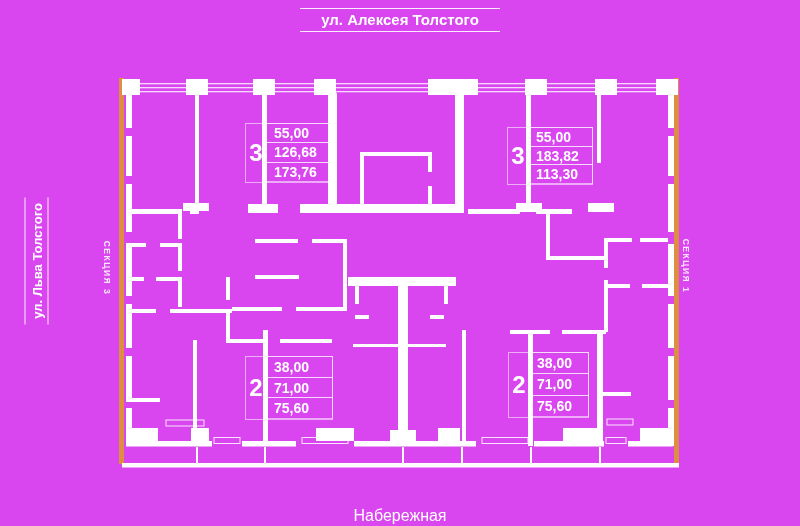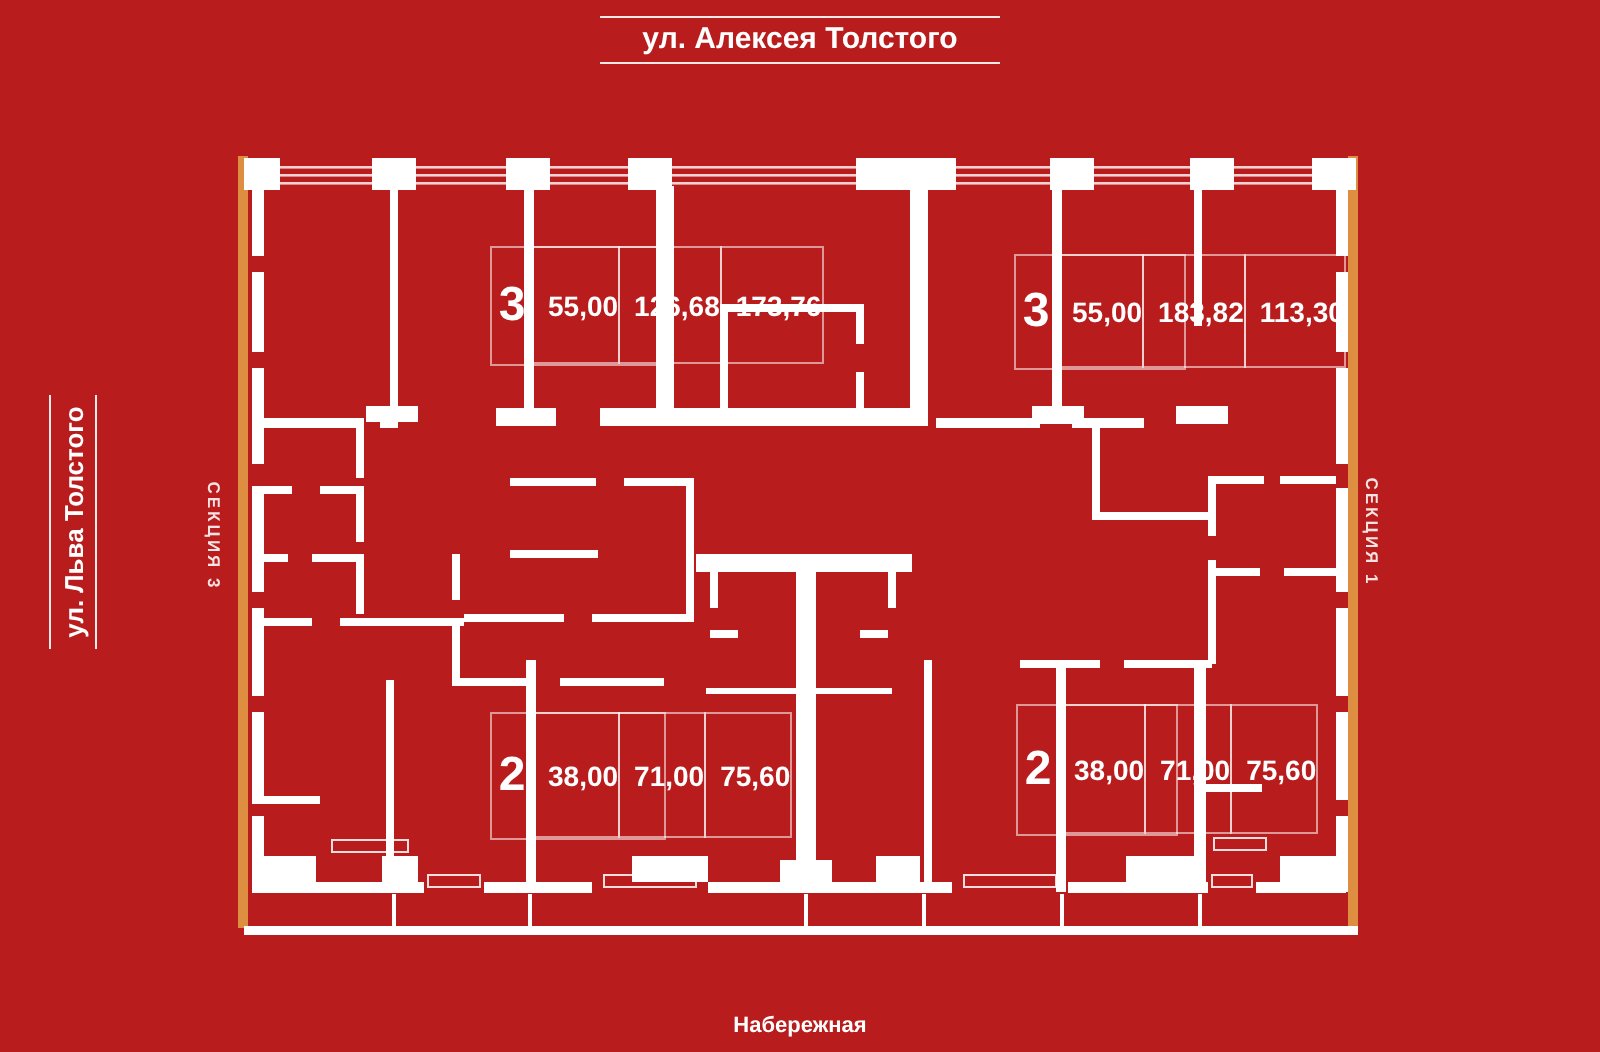--- a/index.html
+++ b/index.html
@@ -1,34 +1,34 @@
 <!DOCTYPE html>
 <html><head>
 <meta charset="utf-8">
 <style>
   html,body{margin:0;padding:0;background:#7b7b7b;}
   .stage{
     position:relative;width:800px;height:526px;overflow:hidden;
-    background:#b91c1c;
+    background:#d946ef;
     font-family:"Liberation Sans","DejaVu Sans",sans-serif;
     -webkit-font-smoothing:antialiased;
   }
   .plan-svg{position:absolute;left:0;top:0;}
 
   
   .street{
     position:absolute;text-align:center;color:#fff;font-weight:700;
     border-top:1px solid rgba(255,255,255,.9);
     border-bottom:1px solid rgba(255,255,255,.9);
   }
   .street-top{left:300px;top:8px;width:200px;font-size:15px;padding:2px 0 3px;}
   .street-bottom{left:300px;top:485px;width:200px;font-size:14px;padding:1px 0 2px;}
   .embankment{
     position:absolute;left:300px;top:507px;width:200px;text-align:center;
-    color:#fff;font-weight:700;font-size:11px;
+    color:#fff;font-weight:400;font-size:16px;
   }
   .street-left{
     left:-27px;top:249px;width:127px;height:22px;font-size:13px;
     display:flex;align-items:center;justify-content:center;
     transform:rotate(-90deg);
   }
   .section-label{
     position:absolute;display:flex;align-items:center;justify-content:center;
     color:rgba(255,255,255,.88);font-weight:700;font-size:8.5px;
     letter-spacing:1.5px;white-space:nowrap;transform:rotate(90deg);
@@ -38,21 +38,21 @@
 
   
   .apt{
     position:absolute;display:flex;color:#fff;
     border:1px solid rgba(255,255,255,.55);
   }
   .apt-num{
     flex:0 0 20px;display:flex;align-items:center;justify-content:center;
     font-size:24px;font-weight:700;
   }
-  .apt-rows{flex:1;display:flex;flex-direction:row;}
+  .apt-rows{flex:1;display:flex;flex-direction:column;}
   .apt-row{
     flex:1;display:flex;align-items:center;padding-left:7px;
     font-size:14px;font-weight:700;
     border:1px solid rgba(255,255,255,.55);
     margin:-1px -1px 0 0;
   }
   .apt-row:first-child{margin-top:-1px;}
 </style>
 </head>
 <body>

